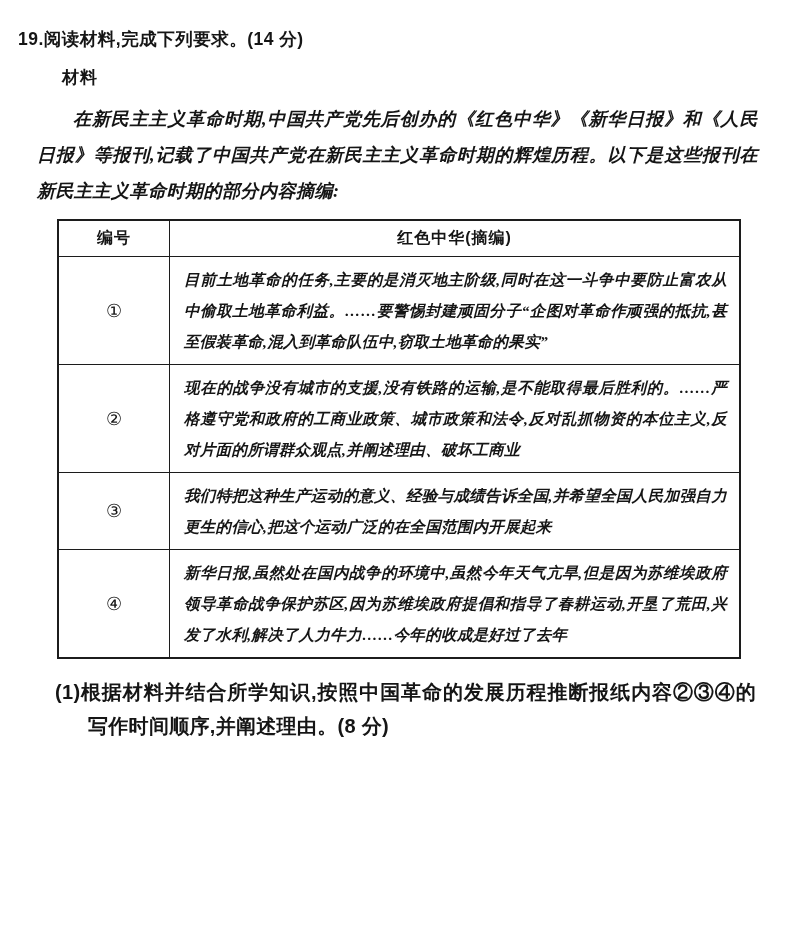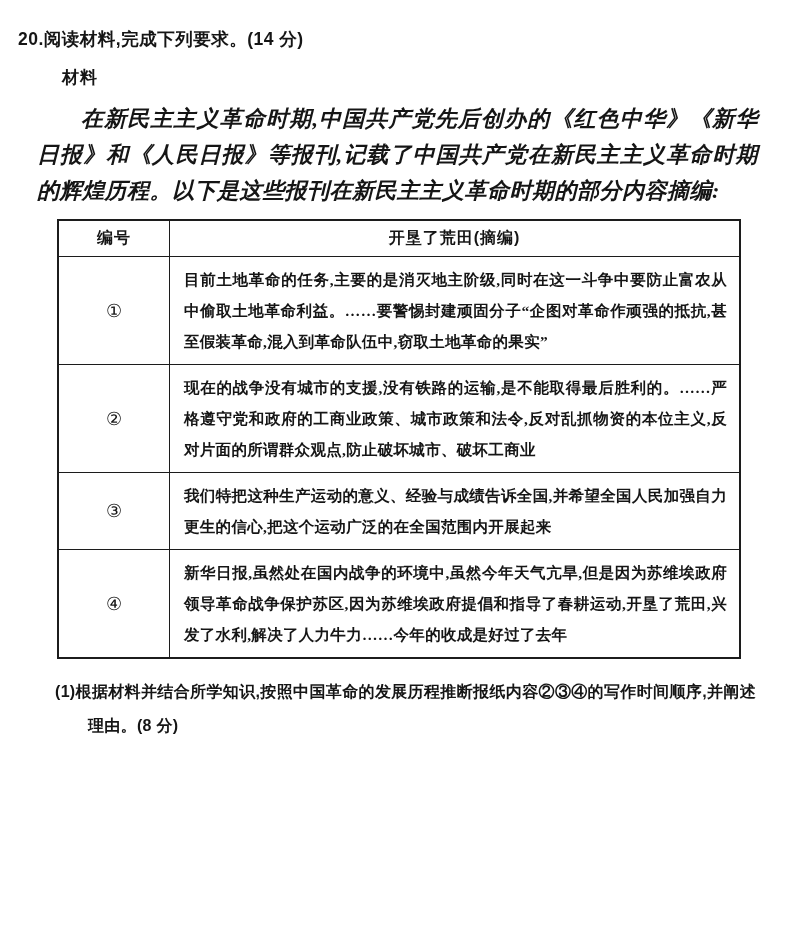--- a/index.html
+++ b/index.html
@@ -31,21 +31,21 @@
     font-weight: 700;
     margin: 14px 0 12px 44px;
     letter-spacing: 1px;
   }
   
   .material-paragraph {
     margin: 4px 12px 10px 19px;
     font-family: "Liberation Serif", serif;
     font-style: italic;
     font-weight: 600;
-    font-size: 22px;
+    font-size: 18px;
     line-height: 36px;
     text-align: justify;
     text-indent: 2em;
     letter-spacing: 0.5px;
   }
   
   table.newspaper-table {
     margin-left: 39px;
     width: 684px;
     border-collapse: collapse;
@@ -68,69 +68,70 @@
   }
   td.cell-id {
     text-align: center;
     vertical-align: middle;
     font-size: 18px;
     font-family: "Liberation Serif", serif;
   }
   td.cell-content {
     padding: 7px 12px 7px 14px;
     font-family: "Liberation Serif", serif;
+    font-style: italic;
     font-weight: 600;
     font-size: 15.5px;
     line-height: 31px;
     text-align: justify;
     letter-spacing: 0.3px;
     vertical-align: middle;
   }
   
   .questions {
     margin: 16px 14px 0 37px;
   }
   .question {
-    font-size: 16px;
+    font-size: 20px;
     font-weight: 700;
     line-height: 34px;
     text-align: justify;
     padding-left: 33px;
     text-indent: -33px;
     margin: 0 0 4px 0;
     letter-spacing: 0.3px;
   }
 </style>
 </head>
 <body>
 
 <div class="page">
 
-  <div class="q-header"><span>20.</span><span>阅读材料,完成下列要求。(14 分)</span></div>
+  <div class="q-header"><span>19.</span><span>阅读材料,完成下列要求。(14 分)</span></div>
 
   <div class="material-label">材料</div>
 
   <p class="material-paragraph">在新民主主义革命时期,中国共产党先后创办的《红色中华》《新华日报》和《人民日报》等报刊,记载了中国共产党在新民主主义革命时期的辉煌历程。以下是这些报刊在新民主主义革命时期的部分内容摘编:</p>
 
   <table class="newspaper-table">
     <thead>
       <tr>
         <th class="col-id">编号</th>
-        <th class="col-content">开垦了荒田(摘编)</th>
+        <th class="col-content">红色中华(摘编)</th>
       </tr>
     </thead>
     <tbody>
   <tr>
     <td class="cell-id">①</td>
     <td class="cell-content">目前土地革命的任务,主要的是消灭地主阶级,同时在这一斗争中要防止富农从中偷取土地革命利益。……要警惕封建顽固分子“企图对革命作顽强的抵抗,甚至假装革命,混入到革命队伍中,窃取土地革命的果实”</td>
   </tr>
 
   <tr>
     <td class="cell-id">②</td>
-    <td class="cell-content">现在的战争没有城市的支援,没有铁路的运输,是不能取得最后胜利的。……严格遵守党和政府的工商业政策、城市政策和法令,反对乱抓物资的本位主义,反对片面的所谓群众观点,防止破坏城市、破坏工商业</td>
+    <td class="cell-content">现在的战争没有城市的支援,没有铁路的运输,是不能取得最后胜利的。……严格遵守党和政府的工商业政策、城市政策和法令,反对乱抓物资的本位主义,反对片面的所谓群众观点,并阐述理由、破坏工商业</td>
   </tr>
 
   <tr>
     <td class="cell-id">③</td>
     <td class="cell-content">我们特把这种生产运动的意义、经验与成绩告诉全国,并希望全国人民加强自力更生的信心,把这个运动广泛的在全国范围内开展起来</td>
   </tr>
 
   <tr>
     <td class="cell-id">④</td>
     <td class="cell-content">新华日报,虽然处在国内战争的环境中,虽然今年天气亢旱,但是因为苏维埃政府领导革命战争保护苏区,因为苏维埃政府提倡和指导了春耕运动,开垦了荒田,兴发了水利,解决了人力牛力……今年的收成是好过了去年</td>

